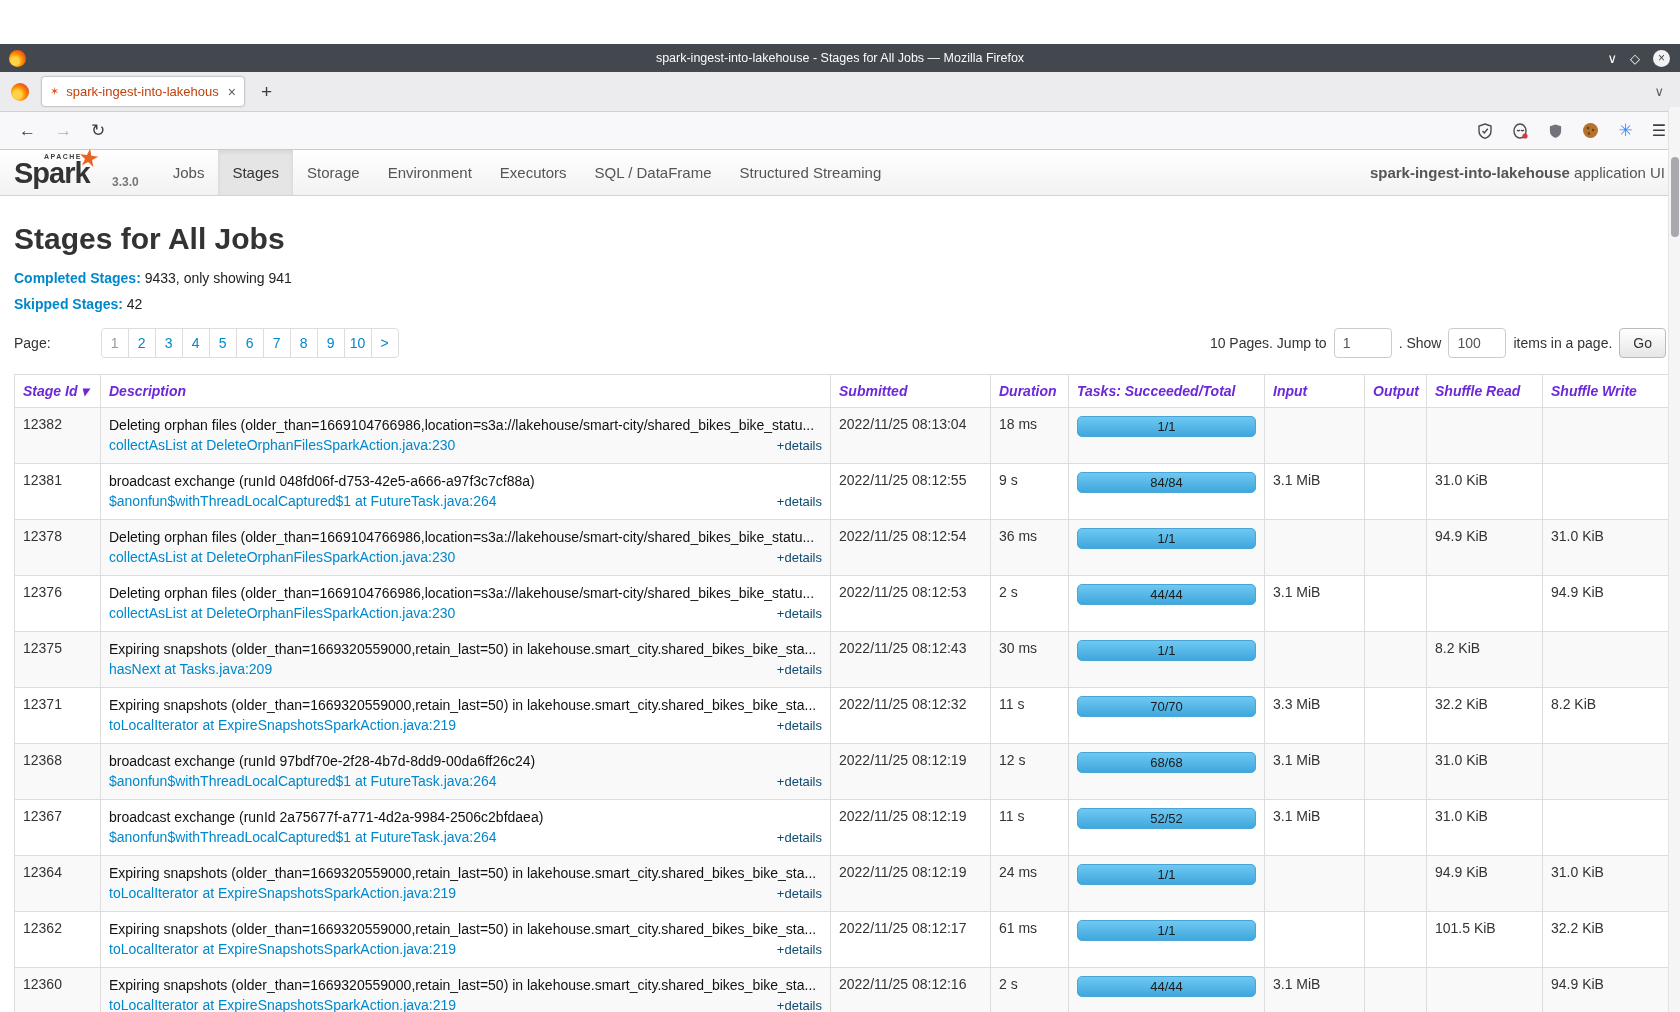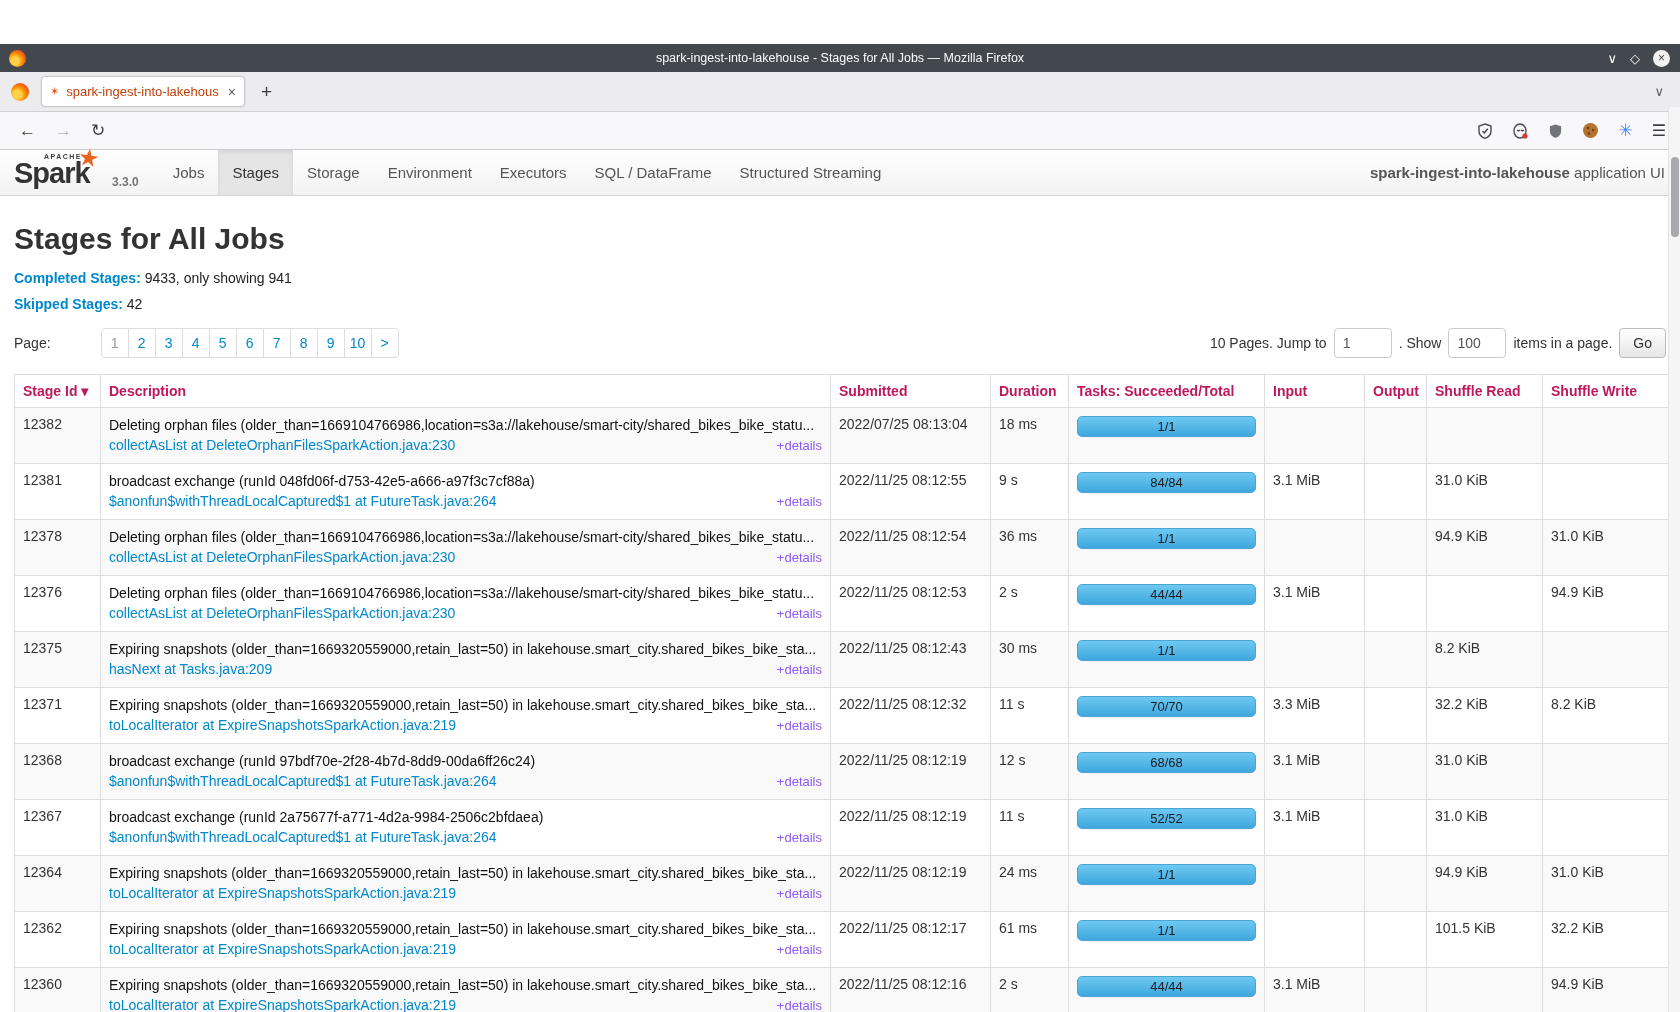--- a/index.html
+++ b/index.html
@@ -71,35 +71,35 @@
   .page-btn.current { color: #999; cursor: default; }
   .pag-right { margin-left: auto; display: flex; align-items: center; gap: 7px; }
   .pag-input { width: 58px; height: 30px; border: 1px solid #ccc; border-radius: 4px; padding: 0 8px;
                font-size: 14px; color: #555; font-family: "Liberation Sans", sans-serif; }
   .go-btn { padding: 6px 13px; font-size: 14px; color: #333; background: linear-gradient(#ffffff, #e6e6e6);
             border: 1px solid #bbb; border-radius: 4px; cursor: pointer; font-family: "Liberation Sans", sans-serif; }
 
   
   table.stages { border-collapse: collapse; margin-top: 16px; table-layout: fixed; width: 1654px; }
   .stages th, .stages td { border: 1px solid #ddd; padding: 8px; font-size: 14px; vertical-align: top; text-align: left; }
-  .stages th { font-weight: bold; color: #be185d; white-space: nowrap; overflow: hidden; cursor: pointer; }
+  .stages th { font-weight: bold; color: #6d28d9; white-space: nowrap; overflow: hidden; cursor: pointer; font-style: italic; }
   .stages tbody tr:nth-child(odd) { background: #f9f9f9; }
   .stages th:nth-child(1), .stages td:nth-child(1) { width: 86px; }
   .stages th:nth-child(2), .stages td:nth-child(2) { width: 730px; }
   .stages th:nth-child(3), .stages td:nth-child(3) { width: 160px; }
   .stages th:nth-child(4), .stages td:nth-child(4) { width: 78px; }
   .stages th:nth-child(5), .stages td:nth-child(5) { width: 196px; }
   .stages th:nth-child(6), .stages td:nth-child(6) { width: 100px; }
   .stages th:nth-child(7), .stages td:nth-child(7) { width: 62px; }
   .stages th:nth-child(8), .stages td:nth-child(8) { width: 116px; }
   .stages th:nth-child(9), .stages td:nth-child(9) { width: 126px; }
   .desc-line1 { color: #111; white-space: nowrap; overflow: hidden; line-height: 19px; }
   .desc-line2 { display: flex; align-items: baseline; line-height: 19px; margin-top: 1px; }
   .stage-link { color: #0088cc; text-decoration: none; cursor: pointer; white-space: nowrap; overflow: hidden; }
-  .details-toggle { margin-left: auto; color: #8b5cf6; font-size: 13px; cursor: pointer; }
+  .details-toggle { margin-left: auto; color: #0c4a6e; font-size: 13px; cursor: pointer; }
   .cell-text { color: #333; white-space: nowrap; }
   .task-bar { height: 21px; border-radius: 5px; border: 1px solid #4aa4d4;
               background: linear-gradient(#6ec9f2, #3fa7de); text-align: center; line-height: 19px;
               font-size: 13px; color: #1c1c1c; }
 
   
   .scrollbar-track { position: fixed; top: 107px; right: 0; bottom: 0; width: 12px; background: #f5f5f5; border-left: 1px solid #e3e3e3; }
   .scrollbar-thumb { position: absolute; top: 50px; left: 2px; width: 8px; height: 80px; background: #a9a9ad; border-radius: 4px; }
 
   
@@ -239,21 +239,21 @@
     <tbody>
         <tr>
           <td class="cell-text">12382</td>
           <td>
             <div class="desc-line1">Deleting orphan files (older_than=1669104766986,location=s3a://lakehouse/smart-city/shared_bikes_bike_statu...</div>
             <div class="desc-line2">
               <a class="stage-link">collectAsList at DeleteOrphanFilesSparkAction.java:230</a>
               <span class="details-toggle">+details</span>
             </div>
           </td>
-          <td class="cell-text">2022/07/25 08:13:04</td>
+          <td class="cell-text">2022/11/25 08:13:04</td>
           <td class="cell-text">18 ms</td>
           <td>
             <div class="task-bar">1/1</div>
           </td>
           <td class="cell-text"></td>
           <td class="cell-text"></td>
           <td class="cell-text"></td>
           <td class="cell-text"></td>
         </tr>
         <tr>

